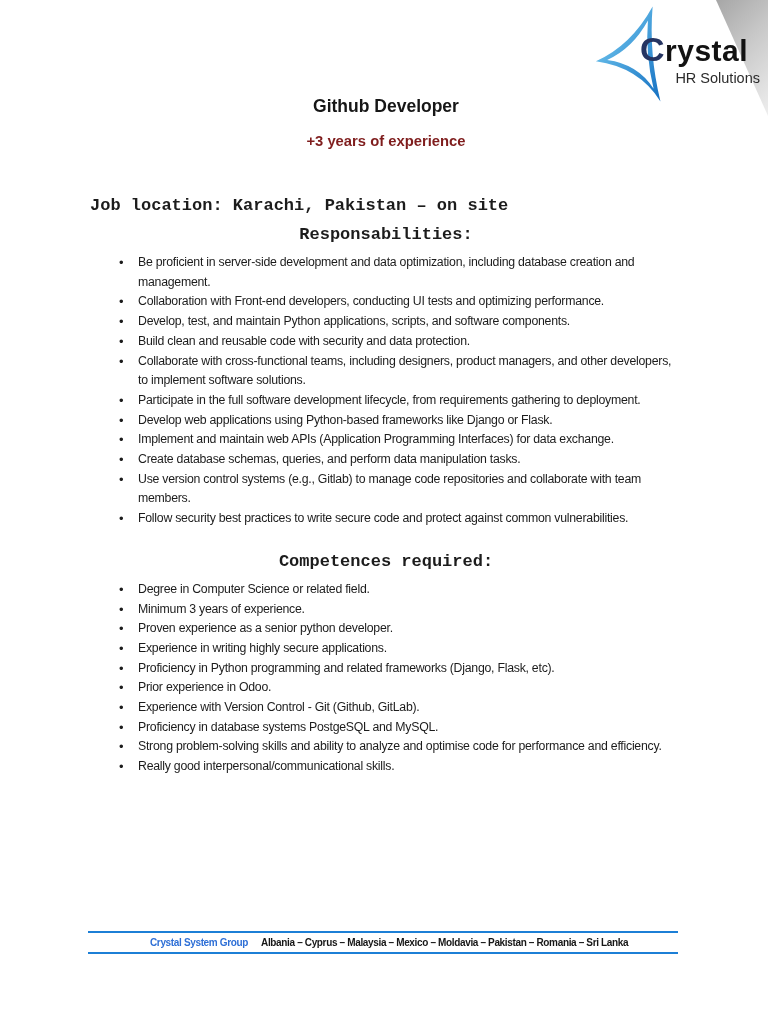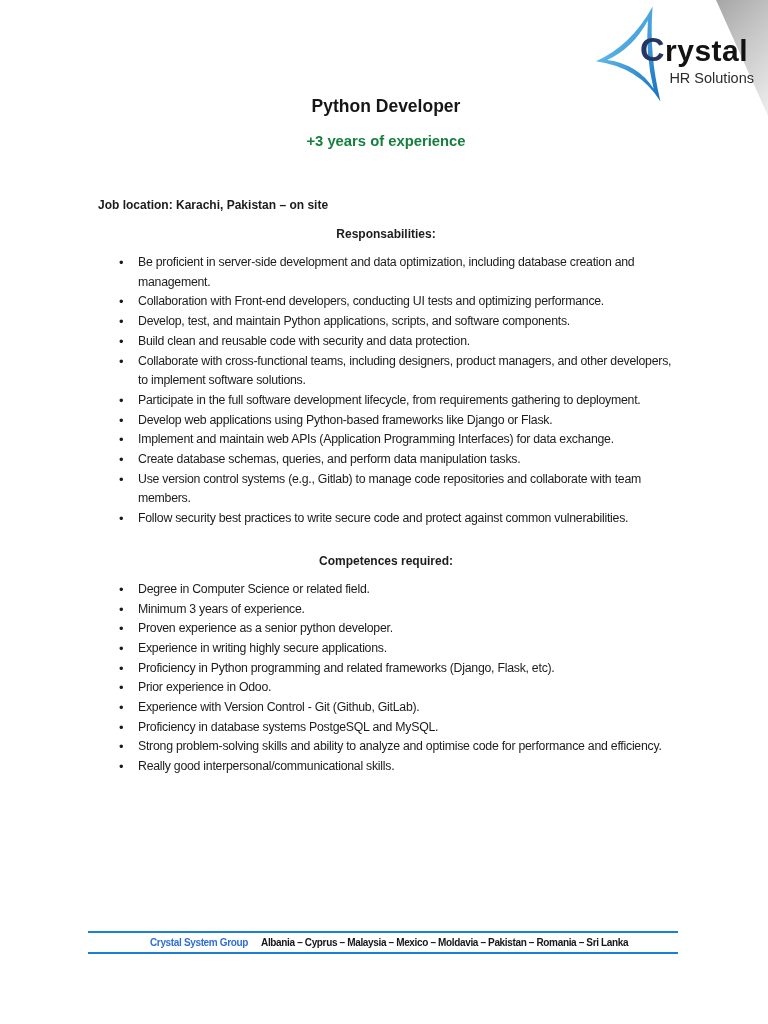--- a/index.html
+++ b/index.html
@@ -19,34 +19,34 @@
   
   .logo{position:absolute;top:0;right:6px;width:170px;height:108px;}
   .logo svg{position:absolute;left:0;top:2px;}
   .brand{
     position:absolute;left:48px;top:30px;
     font-size:30px;font-weight:700;letter-spacing:0.5px;
     color:#121212;white-space:nowrap;
   }
   .brand .cap{color:#253461;font-size:34px;}
   .tagline{
-    position:absolute;right:8px;top:70px;
+    position:absolute;right:2px;top:70px;
     font-size:14.5px;font-weight:400;color:#2b2b2b;white-space:nowrap;
   }
   
   .content{padding:0 86px 0 90px;}
   .title{
     margin:96px 0 0 0;text-align:center;
     font-size:17.5px;line-height:21px;font-weight:700;color:#161616;
   }
   .subtitle{
     margin:15px 0 0 0;text-align:center;
-    font-size:14.8px;line-height:19px;font-weight:700;color:#15803d;
+    font-size:14.8px;line-height:19px;font-weight:700;color:#7f1d1d;
   }
-  .bold-line{font-weight:700;font-size:12px;line-height:17px;margin:8px;}
+  .bold-line{font-weight:700;font-size:17px;line-height:17px;margin:0;font-family:Liberation Mono, monospace;}
   .location{margin-top:46px;}
   .sec-heading{margin-top:12px;text-align:center;}
   .sec-heading.second{margin-top:24px;}
   ul.doc-list{
     list-style:none;margin:10px 0 0 0;padding:0;
     font-size:12.3px;line-height:19.7px;letter-spacing:-0.25px;
   }
   ul.doc-list li{position:relative;padding-left:48px;}
   ul.doc-list li::before{
     content:"\2022";
@@ -81,21 +81,21 @@
         </linearGradient>
       </defs>
       <path d="M 62 4 Q 40 44 4 60 Q 48 66 70 101 Q 58 52 62 4 Z" fill="url(#starGrad)"></path>
       <path d="M 57.2 18.3 Q 41.4 47.1 15.5 58.6 Q 47.2 62.9 63 88.1 Q 54.4 52.8 57.2 18.3 Z" fill="#ffffff"></path>
     </svg>
     <div class="brand"><span class="cap" style="color: rgb(37, 52, 97);">C</span><span>rystal</span></div>
     <div class="tagline">HR Solutions</div>
   </div>
 
   <div class="content">
-    <h1 class="title">Python Developer</h1>
+    <h1 class="title">Github Developer</h1>
     <h2 class="subtitle">+3 years of experience</h2>
 
     <p class="bold-line location">Job location: Karachi, Pakistan – on site</p>
 
     <p class="bold-line sec-heading">Responsabilities:</p>
     <ul class="doc-list">
       <li>Be proficient in server-side development and data optimization, including database creation and management.</li>
       <li>Collaboration with Front-end developers, conducting UI tests and optimizing performance.</li>
       <li>Develop, test, and maintain Python applications, scripts, and software components.</li>
       <li>Build clean and reusable code with security and data protection.</li>

